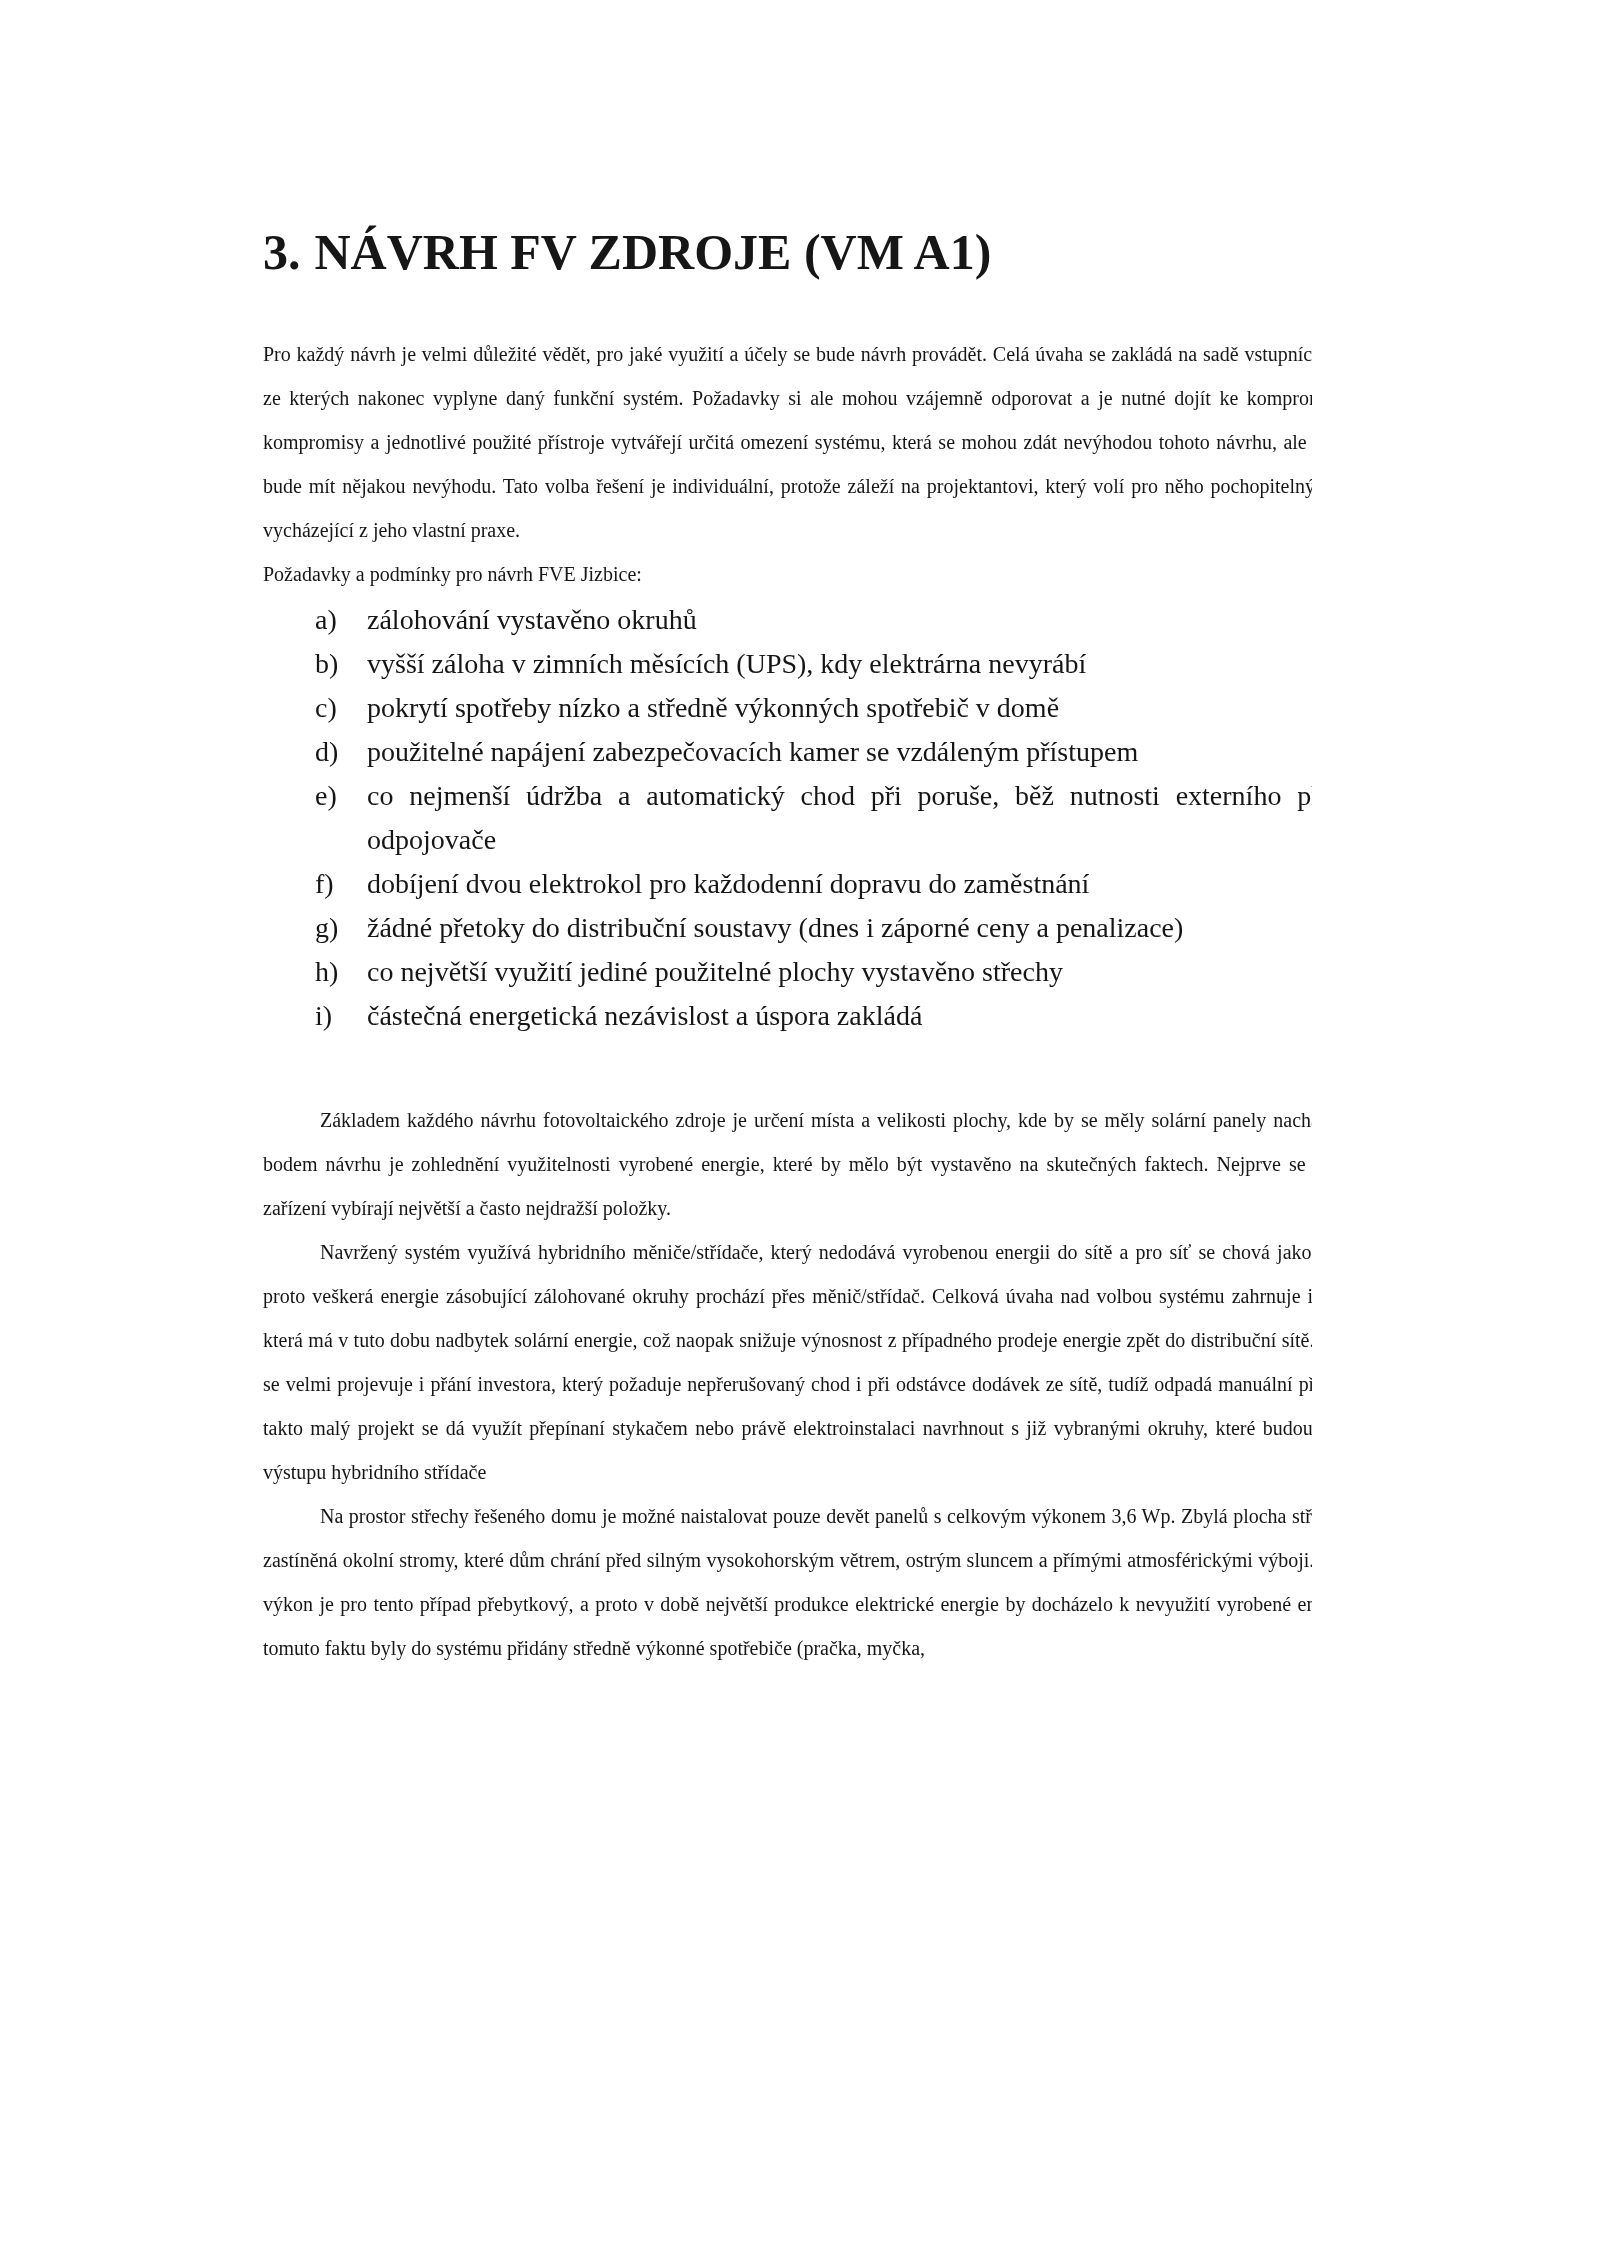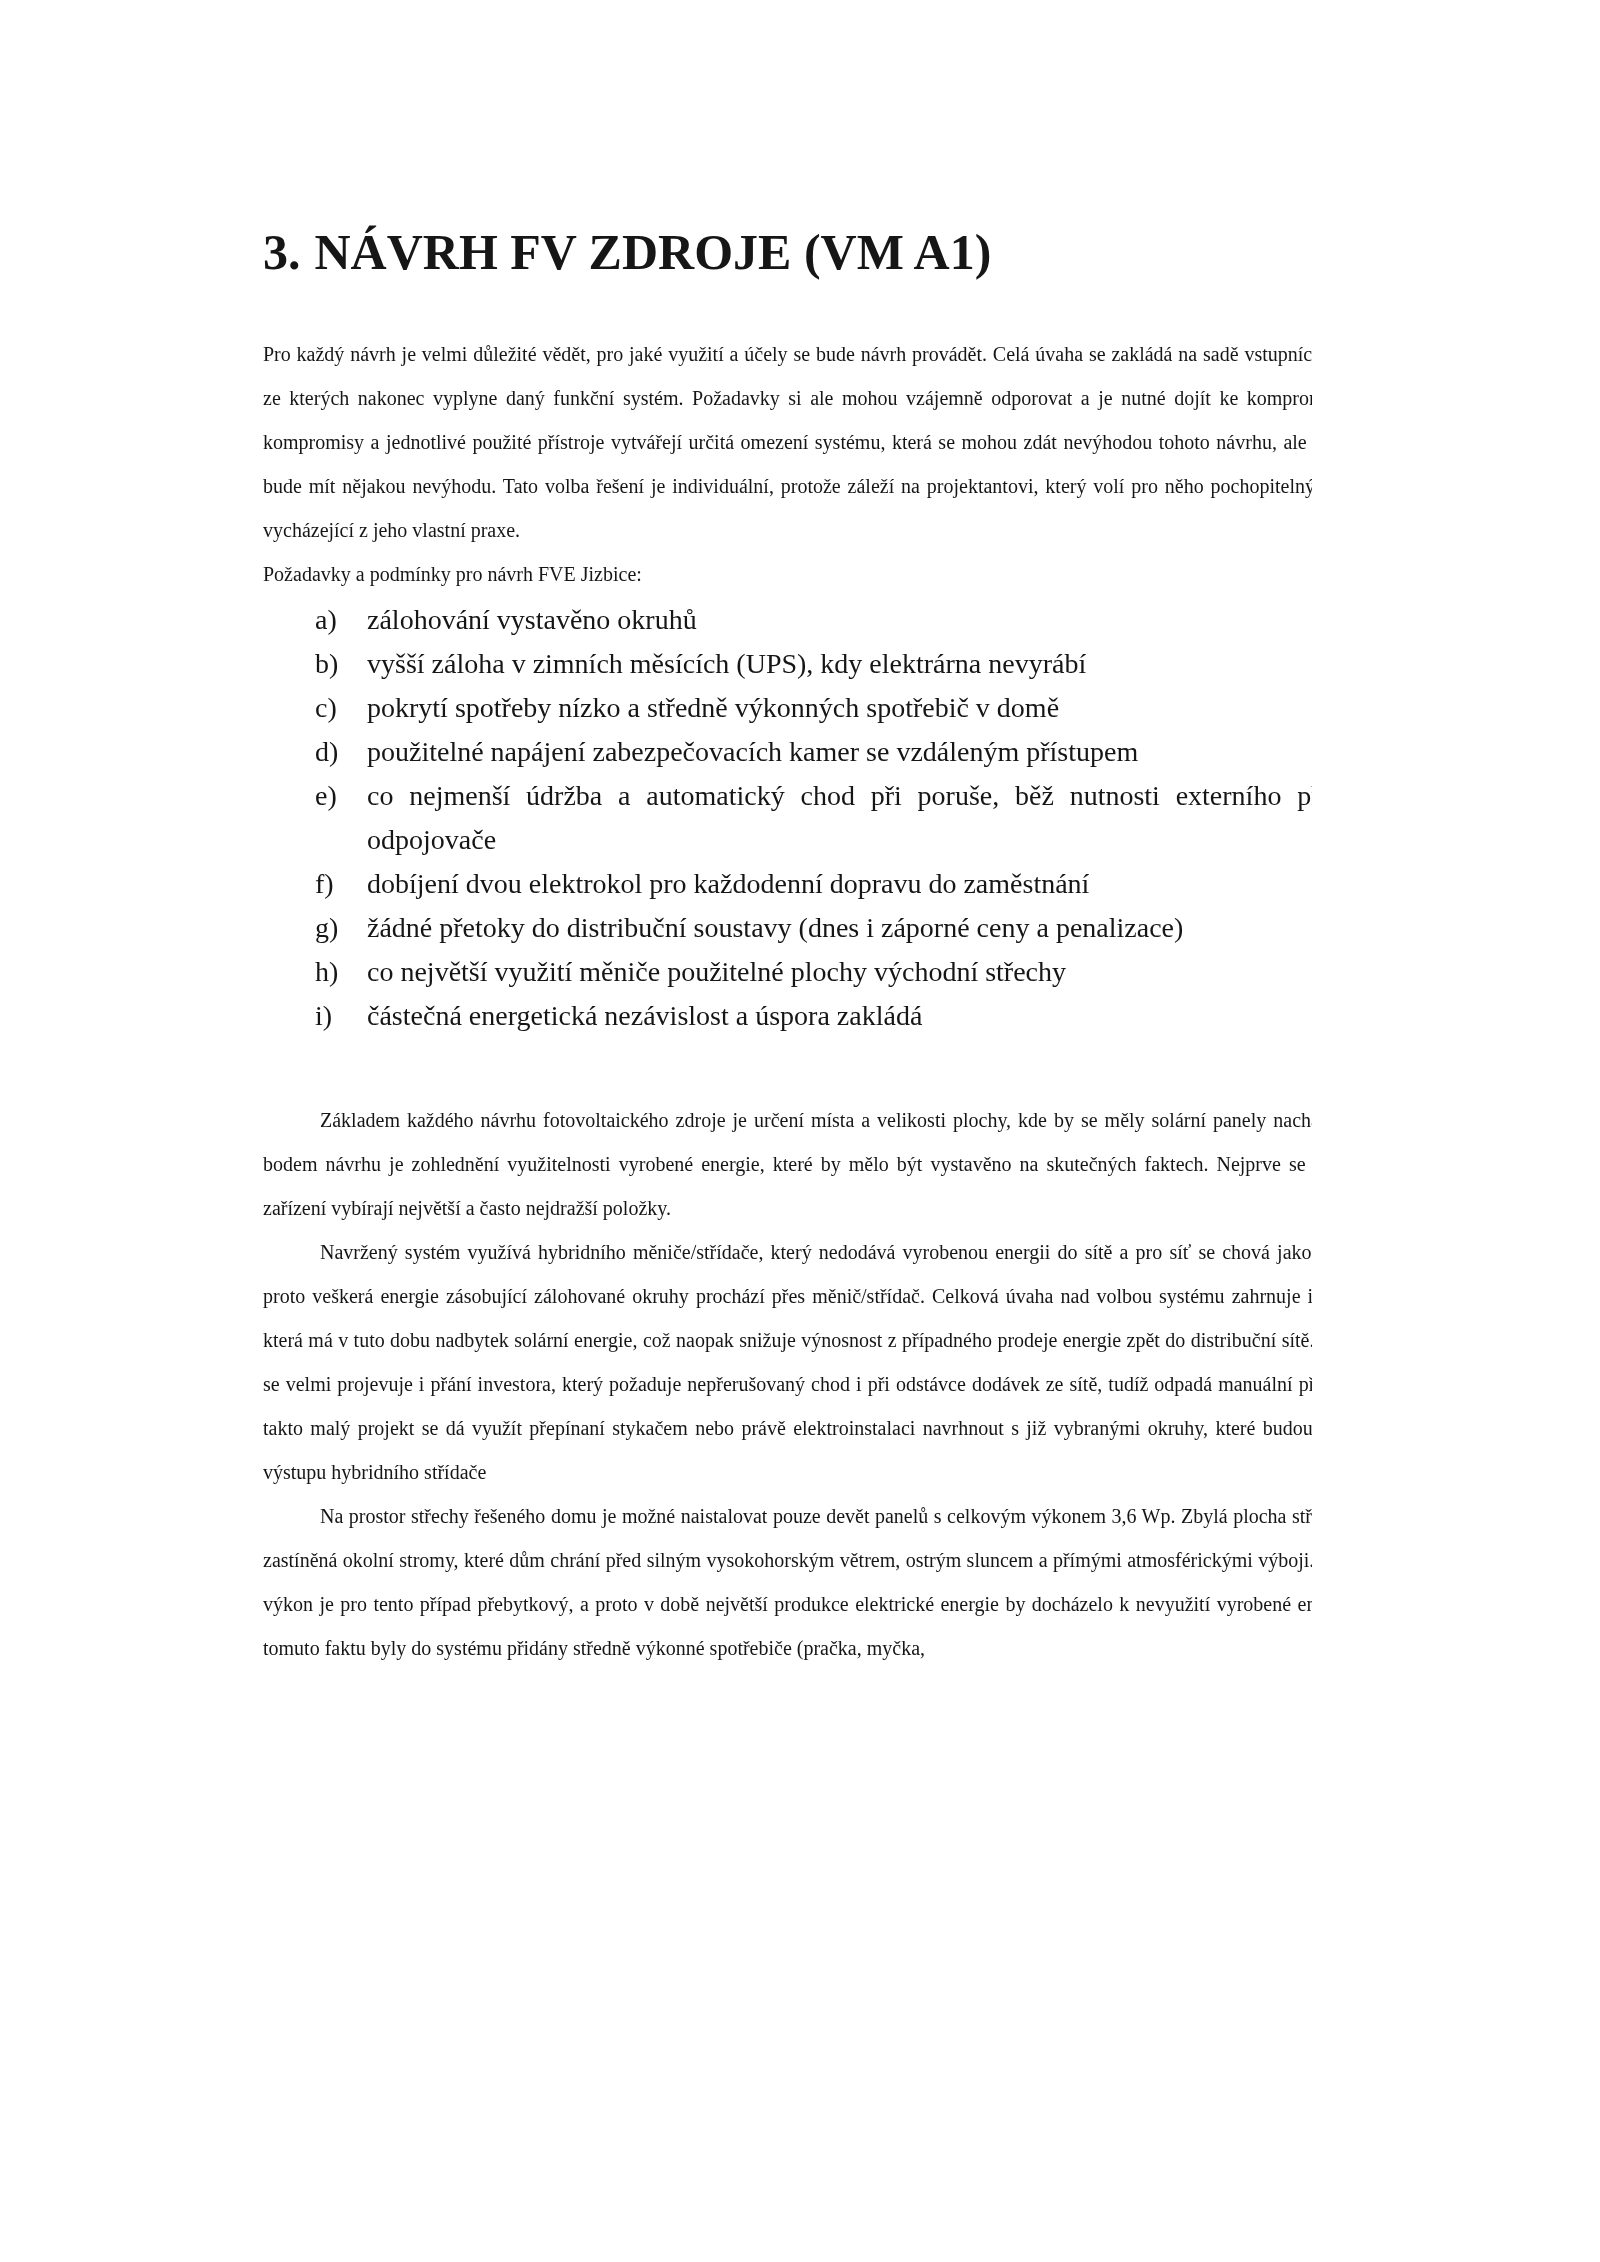--- a/index.html
+++ b/index.html
@@ -120,21 +120,21 @@
           <span class="req-text">dobíjení dvou elektrokol pro každodenní dopravu do zaměstnání</span>
         </li>
 
         <li class="req-item">
           <span class="req-marker">g)</span>
           <span class="req-text">žádné přetoky do distribuční soustavy (dnes i záporné ceny a penalizace)</span>
         </li>
 
         <li class="req-item">
           <span class="req-marker">h)</span>
-          <span class="req-text">co největší využití měniče použitelné plochy východní střechy</span>
+          <span class="req-text">co největší využití jediné použitelné plochy vystavěno střechy</span>
         </li>
 
         <li class="req-item">
           <span class="req-marker">i)</span>
           <span class="req-text">částečná energetická nezávislost a úspora zakládá</span>
         </li>
       </ol>
 
     <p class="body p-indent p-gap">Základem každého návrhu fotovoltaického zdroje je určení místa a velikosti plochy, kde by se měly solární panely nacházet. Dalším bodem návrhu je zohlednění využitelnosti vyrobené energie, které by mělo být vystavěno na skutečných faktech. Nejprve se z celé škály zařízení vybírají největší a často nejdražší položky.</p>
 

